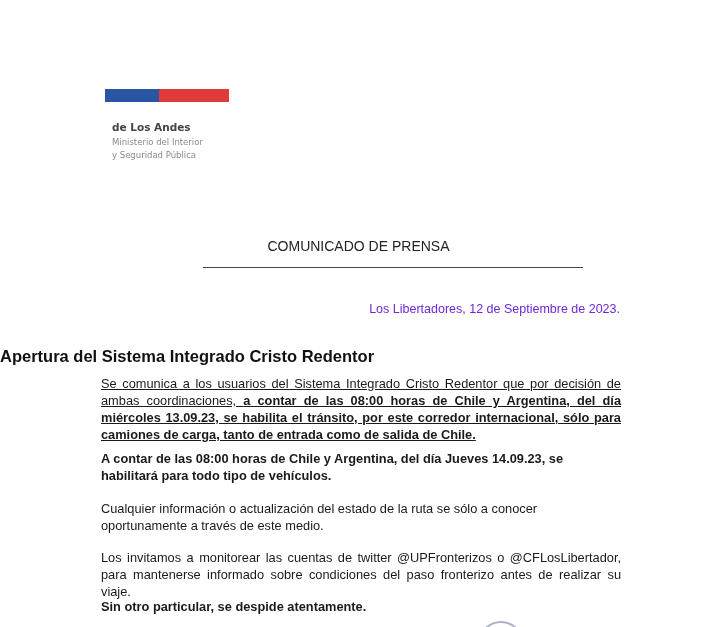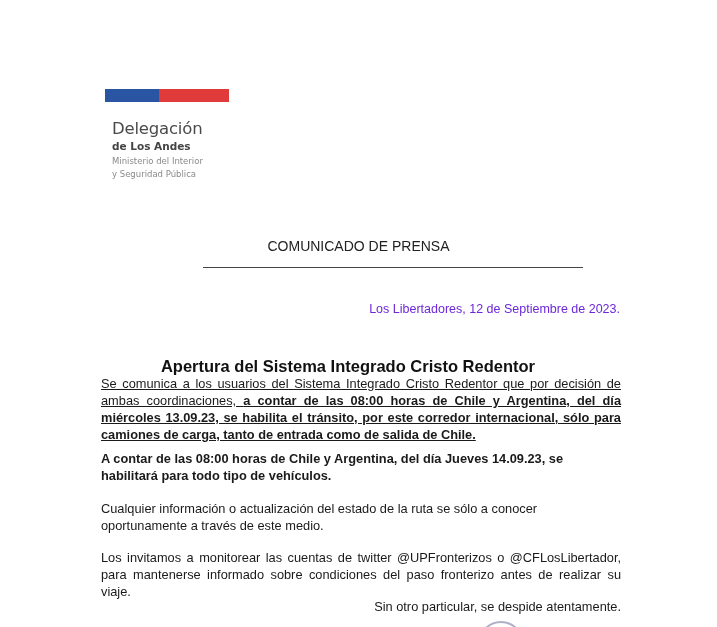--- a/index.html
+++ b/index.html
@@ -10,40 +10,39 @@
     .flagbar { position: absolute; left: 105px; top: 89px; width: 124px; height: 13px; display: flex; }
     .flagbar .blue { width: 54px; height: 100%; }
     .flagbar .red { flex: 1; height: 100%; }
     .org { position: absolute; left: 112px; top: 119px; color: #4a4a4a; font-family: "DejaVu Sans", sans-serif; }
     .org .l1 { font-size: 16.5px; line-height: 19px; font-weight: 500; letter-spacing: -0.2px; }
     .org .l2 { font-size: 10.5px; line-height: 14px; font-weight: bold; color: #444; margin-top: 1px; }
     .org .l3 { font-size: 8.5px; line-height: 10px; color: #8a8a8a; margin-top: 3px; }
     .press-title { position: absolute; left: 0; width: 800px; top: 238px; text-align: center; font-size: 14px; color: #222; }
     .rule { position: absolute; left: 203px; top: 267px; width: 380px; height: 1px; background: #444; }
     .place-date { position: absolute; right: 97px; top: 302px; font-size: 12.5px; color: #6d28d9; }
-    .heading { position: absolute; left: 0; width: 696px; top: 357px; text-align: center; font-size: 16.5px; font-weight: bold; color: #111; }
+    .heading { position: absolute; left: 0; width: 696px; top: 347px; font-size: 16.5px; font-weight: bold; color: #111; }
     .body { position: absolute; left: 101px; width: 520px; font-size: 12.8px; line-height: 17px; color: #1a1a1a; text-align: justify; }
     .p1 { top: 375px; text-decoration: underline; }
     .p2 { top: 450px; font-weight: bold; text-align: left; }
     .p3 { top: 500px; text-align: left; }
     .p4 { top: 549px; }
-    .p5 { top: 598px; text-align: right; }
+    .p5 { top: 598px; text-align: left; font-weight: bold; }
     b { font-weight: bold; }
     .seal { position: absolute; left: 478px; top: 621px; width: 42px; height: 42px; border-radius: 50%; border: 2px solid #8a8fb0; opacity: 0.7; }
   </style>
 </head>
 <body>
 
 <div class="flagbar">
   <div class="blue" style="background:#2a55a3"></div>
   <div class="red" style="background:#e03a3a"></div>
 </div>
 
 <div class="org">
-  <div class="l1">Delegación</div>
   <div class="l2">de Los Andes</div>
   <div class="l3">Ministerio del Interior</div>
   <div class="l3">y Seguridad Pública</div>
 </div>
 
 <div class="press-title" style="width:717px">COMUNICADO DE PRENSA</div>
 <div class="rule"></div>
 
 <div class="place-date">Los Libertadores, 12 de Septiembre de 2023.</div>
 

